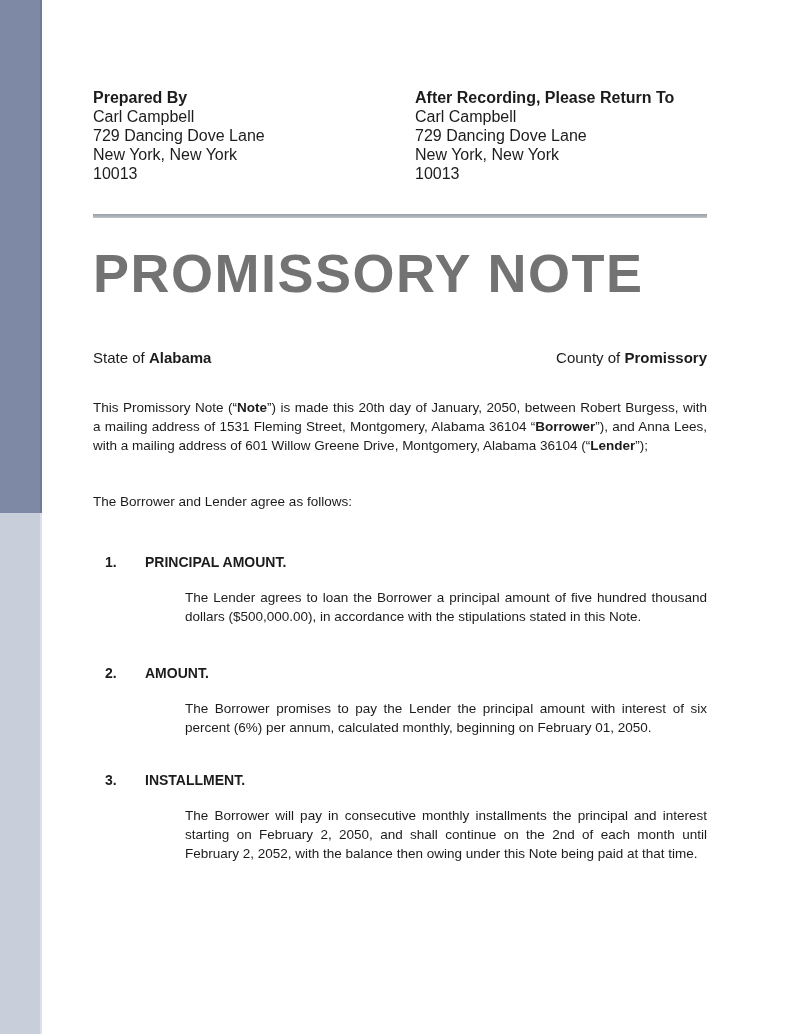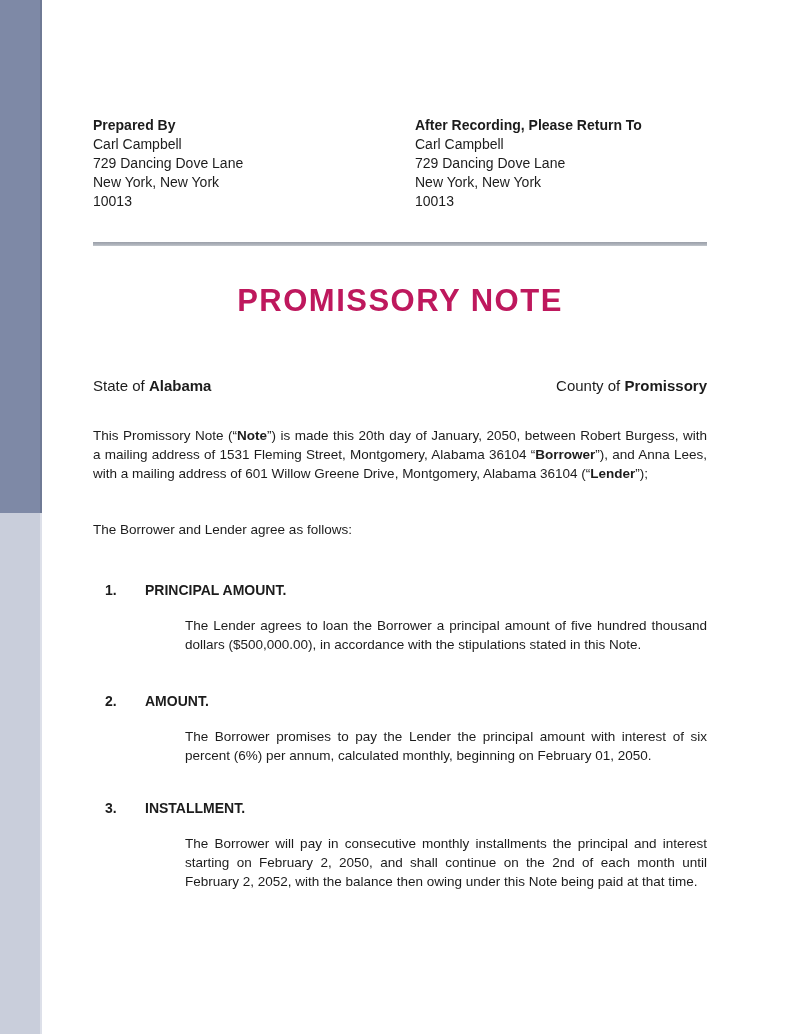--- a/index.html
+++ b/index.html
@@ -37,41 +37,41 @@
   }
   .content {
     position: absolute;
     left: 93px;
     top: 0;
     width: 614px;
     font-size: 13.5px;
     line-height: 19px;
   }
   .header-row {
-    margin-top: 116px;
+    margin-top: 88px;
     display: flex;
-    font-size: 14px;
+    font-size: 16px;
     line-height: 19px;
   }
   .header-col-left { width: 322px; flex: 0 0 322px; }
   .header-col-right { flex: 1; }
   .header-label { font-weight: bold; }
   .divider {
     margin-top: 31px;
     height: 4px;
     background: linear-gradient(180deg, #9ba0a9 0%, #adb2ba 60%, #c2c6cc 100%);
   }
   .doc-title {
     margin-top: 32px;
-    font-size: 31px;
+    font-size: 54px;
     line-height: 46px;
     font-weight: bold;
-    text-align: center;
+    text-align: left;
     letter-spacing: 1.5px;
-    color: #be185d;
+    color: #737373;
     white-space: nowrap;
   }
   .jurisdiction-row {
     margin-top: 52px;
     display: flex;
     justify-content: space-between;
     font-size: 15px;
   }
   .b { font-weight: bold; }
   .intro-paragraph {

